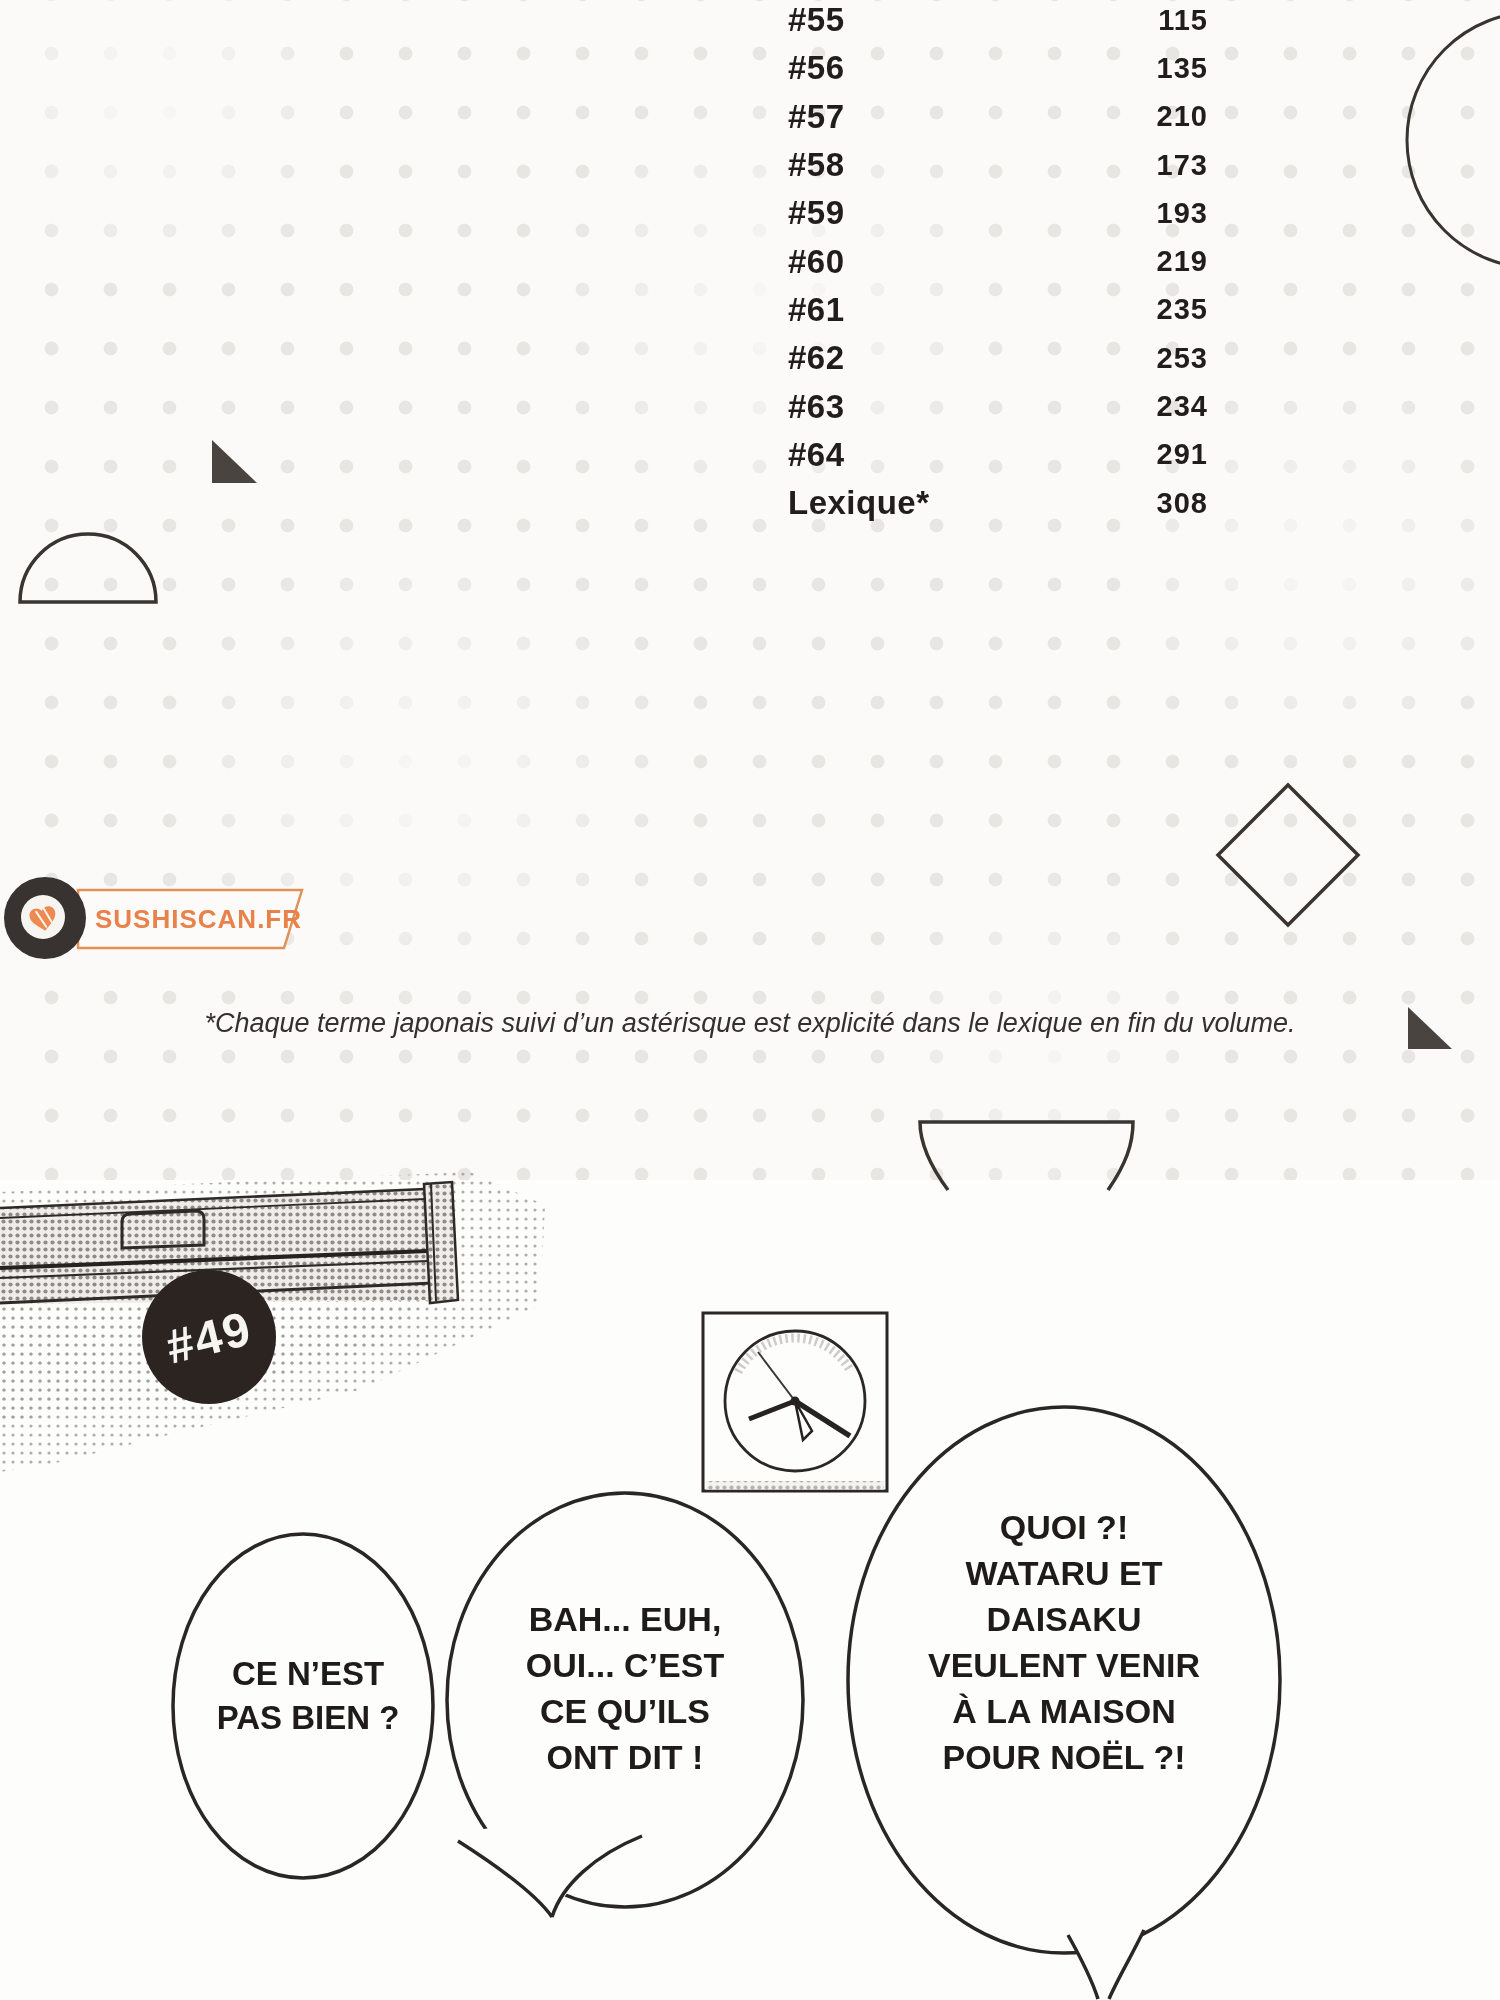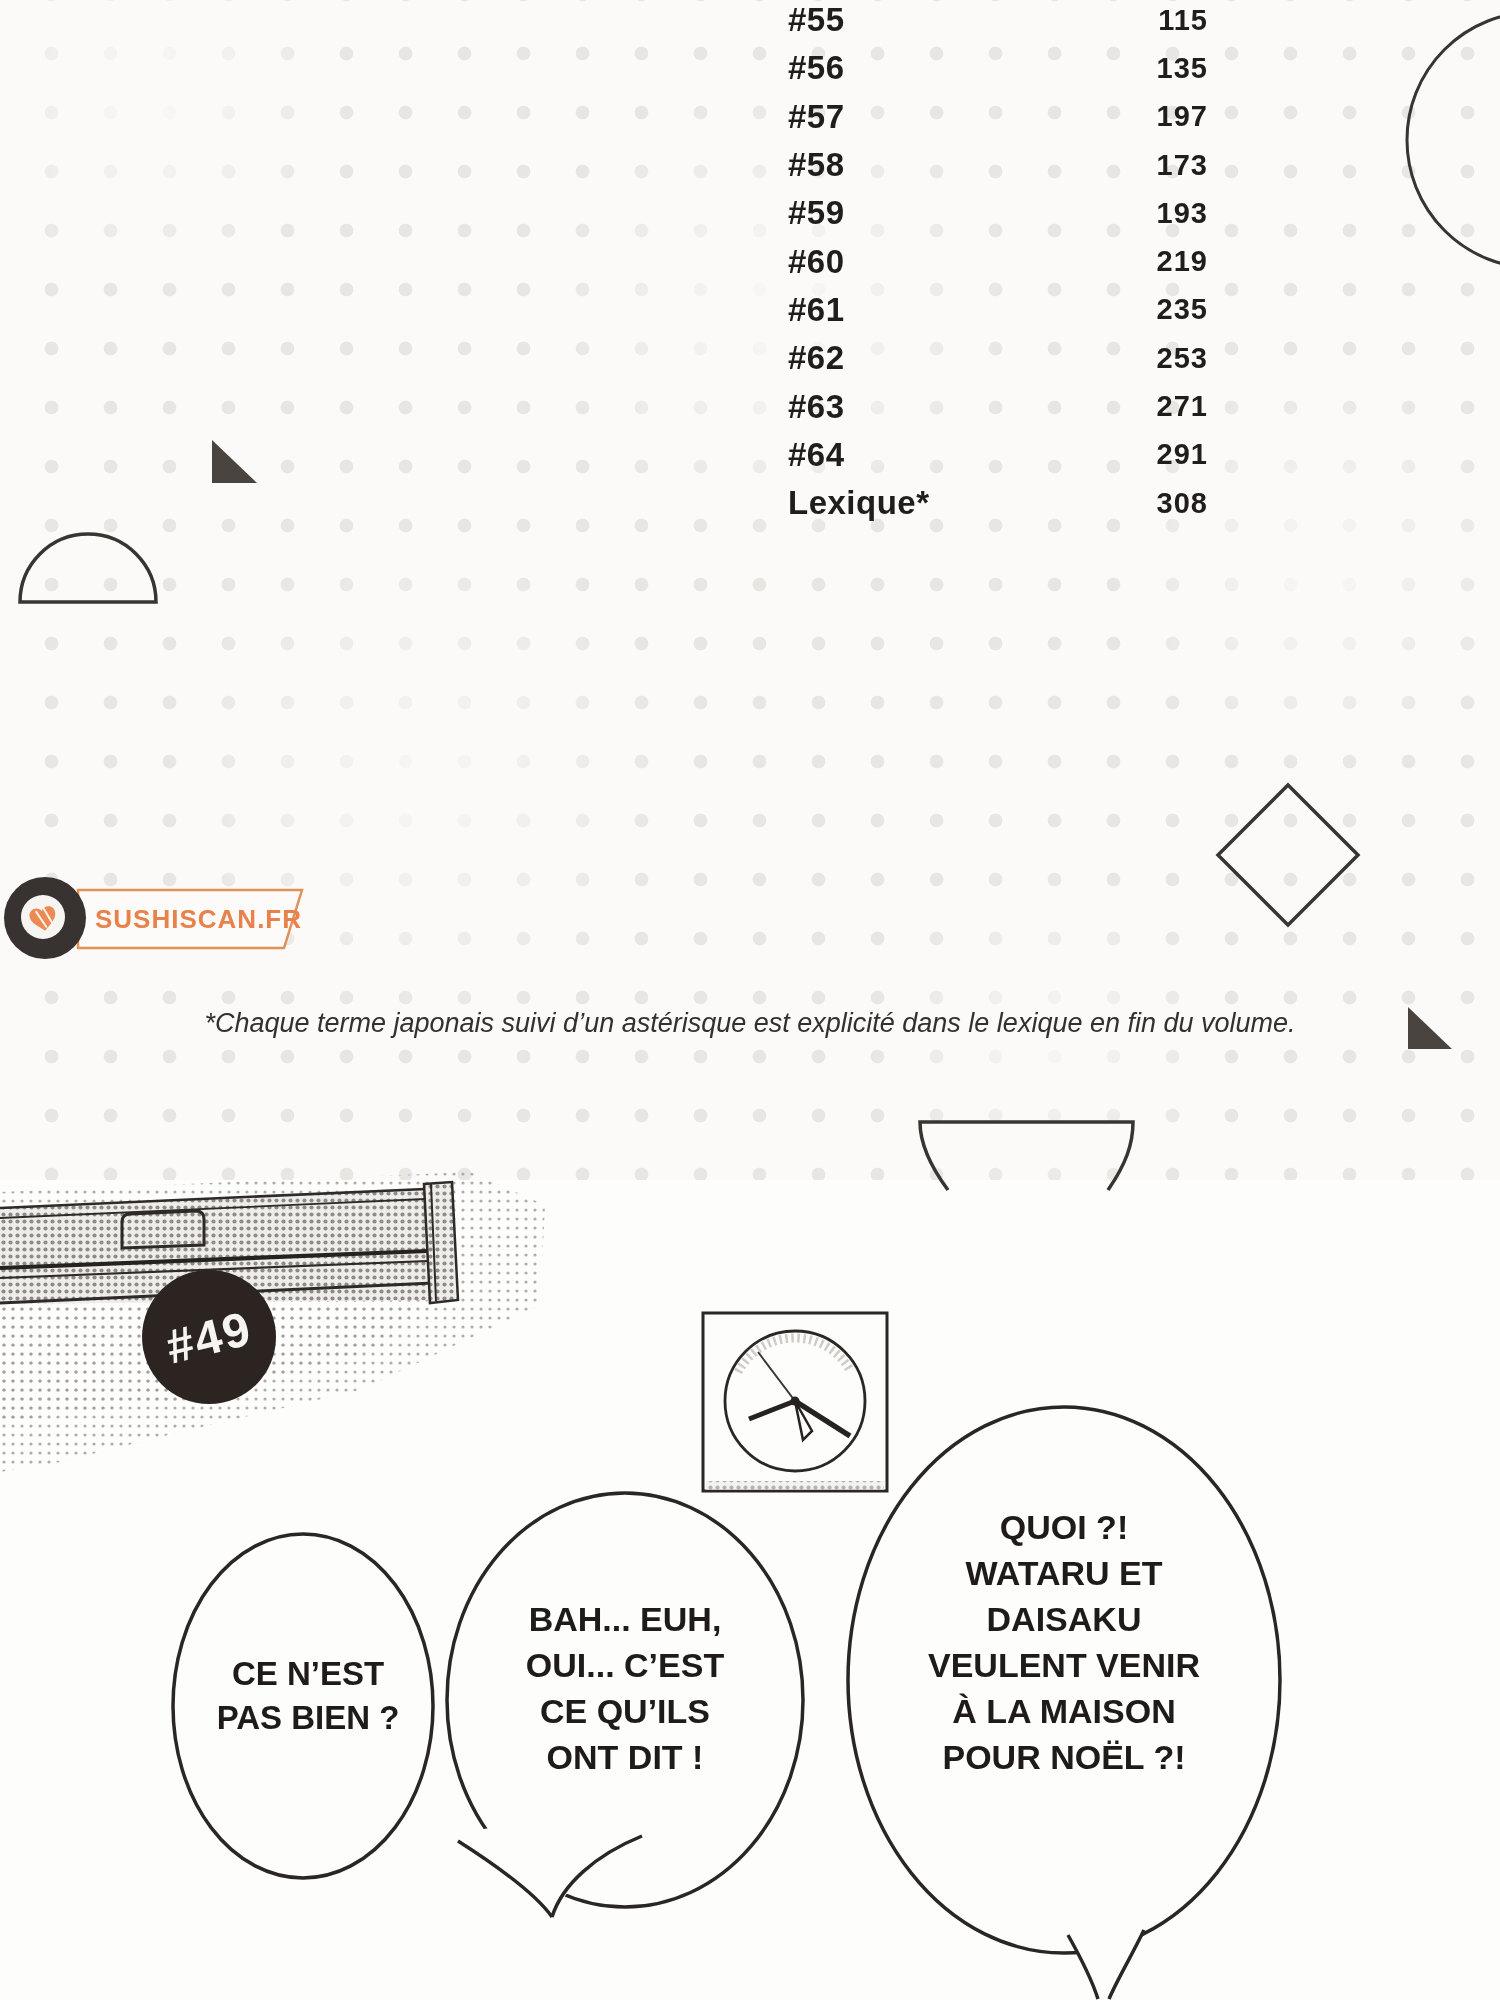--- a/index.html
+++ b/index.html
@@ -75,21 +75,21 @@
     <div class="toc-row">
         <span class="toc-chapter">#55</span>
         <span class="toc-page">115</span>
       </div>
     <div class="toc-row">
         <span class="toc-chapter">#56</span>
         <span class="toc-page">135</span>
       </div>
     <div class="toc-row">
         <span class="toc-chapter">#57</span>
-        <span class="toc-page">197</span>
+        <span class="toc-page">210</span>
       </div>
     <div class="toc-row">
         <span class="toc-chapter">#58</span>
         <span class="toc-page">173</span>
       </div>
     <div class="toc-row">
         <span class="toc-chapter">#59</span>
         <span class="toc-page">193</span>
       </div>
     <div class="toc-row">
@@ -99,21 +99,21 @@
     <div class="toc-row">
         <span class="toc-chapter">#61</span>
         <span class="toc-page">235</span>
       </div>
     <div class="toc-row">
         <span class="toc-chapter">#62</span>
         <span class="toc-page">253</span>
       </div>
     <div class="toc-row">
         <span class="toc-chapter">#63</span>
-        <span class="toc-page">271</span>
+        <span class="toc-page">234</span>
       </div>
     <div class="toc-row">
         <span class="toc-chapter">#64</span>
         <span class="toc-page">291</span>
       </div>
     <div class="toc-row">
         <span class="toc-chapter">Lexique*</span>
         <span class="toc-page">308</span>
       </div>
   </div>

